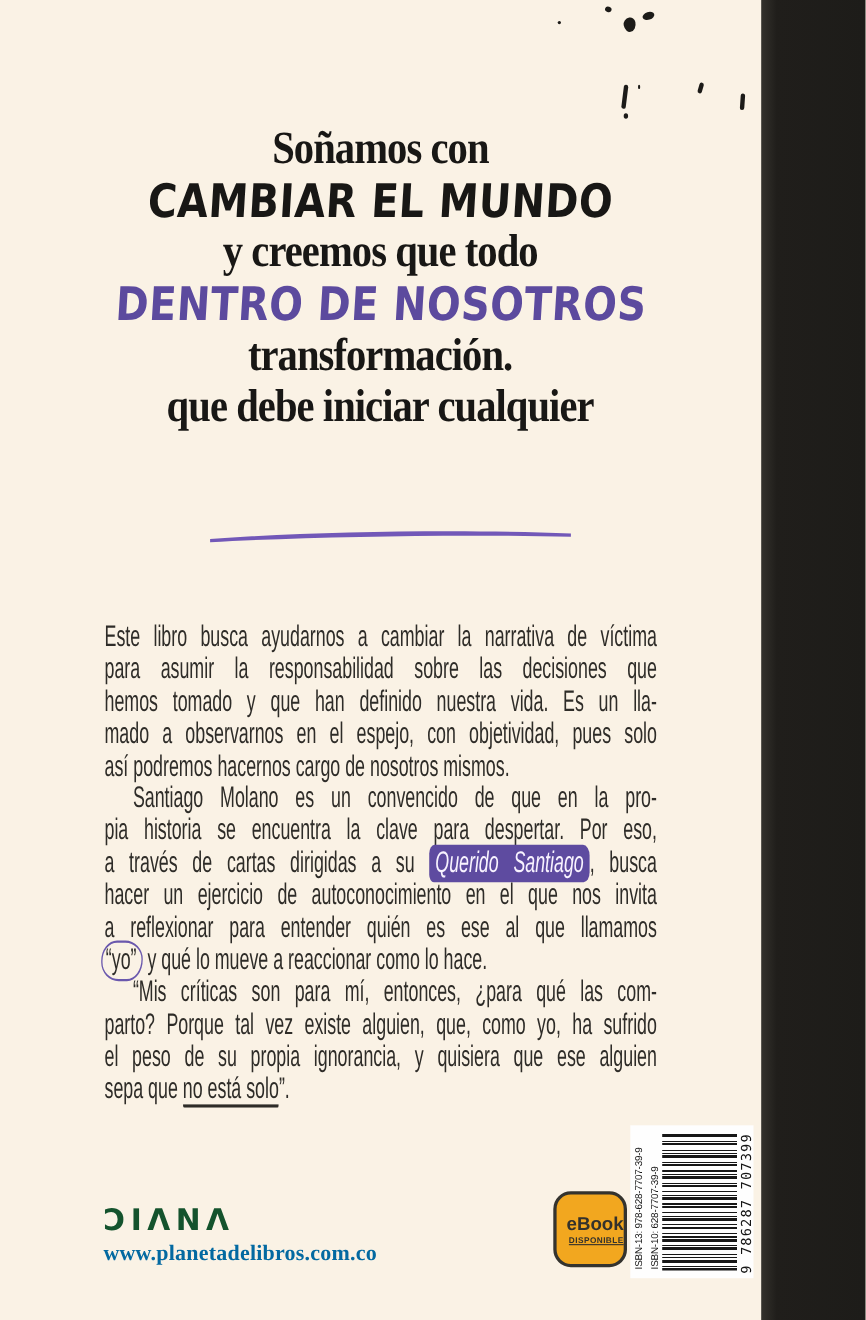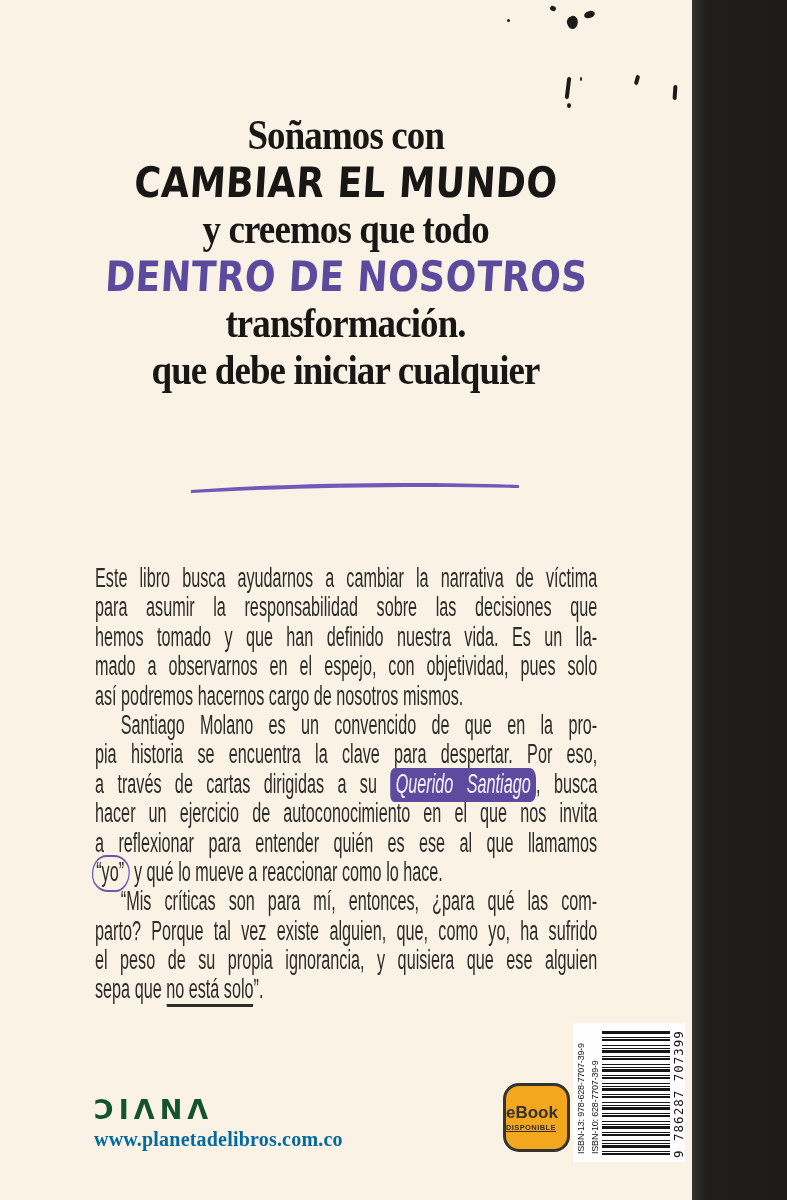--- a/index.html
+++ b/index.html
@@ -31,21 +31,21 @@
   .bodyscale{width:837px;transform:scaleX(.6);transform-origin:0 0;color:#2e2c28;font-size:27px;line-height:29.4px;}
   .b-line{text-align:justify;text-align-last:justify;white-space:normal;height:29.4px;}
   .b-line.last{text-align-last:left;}
   .b-line.indent{text-indent:43px;}
   .seg-hl{background:#5e4ba0;color:#f8f3ff;font-style:italic;padding:1px 9px 3px;border-radius:8px 10px 9px 7px;}
   .seg-circle{border:2.5px solid #6a58ad;border-radius:50% 55% 50% 55%/65% 60% 70% 60%;padding:0 7px 3px 5px;margin-left:-5px;}
   .seg-ul{background:linear-gradient(#2e2c28,#2e2c28) 0 100%/100% 3.2px no-repeat;padding-bottom:3px;border-radius:2px;}
   
   .logo{position:absolute;left:94px;top:1096px;color:#14532d;font-family:"DejaVu Sans",sans-serif;font-weight:700;font-size:27px;letter-spacing:5px;line-height:27px;}
   .weburl{position:absolute;left:94px;top:1128px;color:#0369a1;font-family:"Liberation Serif",serif;font-weight:700;font-size:20px;letter-spacing:.2px;}
-  .ebook{position:absolute;left:503px;top:1083px;width:67px;height:69px;box-sizing:border-box;background:#f2a71f;border:3px solid #34332e;border-radius:16px;display:flex;flex-direction:column;align-items:flex-start;justify-content:center;}
+  .ebook{position:absolute;left:503px;top:1083px;width:67px;height:69px;box-sizing:border-box;background:#f2a71f;border:3px solid #34332e;border-radius:16px;display:flex;flex-direction:column;align-items:flex-end;justify-content:center;}
   .ebook .l1{font-size:17px;font-weight:600;color:#33312c;line-height:18px;}
   .ebook .l2{font-size:7.5px;font-weight:700;color:#33312c;letter-spacing:.4px;margin-top:1px;text-decoration:underline;}
   .barcode{position:absolute;left:573px;top:1023px;width:112px;height:139px;background:#fefefe;overflow:hidden;}
   .bc-inner{position:absolute;left:0;top:0;width:139px;height:112px;transform:rotate(-90deg) translateX(-139px);transform-origin:0 0;}
   .bc-isbn{margin:3px 0 0 8px;font-size:9px;line-height:10.5px;color:#141414;letter-spacing:-.2px;white-space:nowrap;}
   .bc-bars{margin:2px 7px 0 7px;height:68px;background:repeating-linear-gradient(90deg,#161616 0 2px,#fefefe 2px 3px,#161616 3px 4px,#fefefe 4px 7px,#161616 7px 10px,#fefefe 10px 11px,#161616 11px 12px,#fefefe 12px 14px,#161616 14px 15px,#fefefe 15px 19px);}
   .bc-num{margin:1px 0 0 4px;font-family:"DejaVu Sans Mono",monospace;font-size:12.5px;letter-spacing:1px;color:#141414;white-space:nowrap;}
 </style>
 </head>
 <body>

